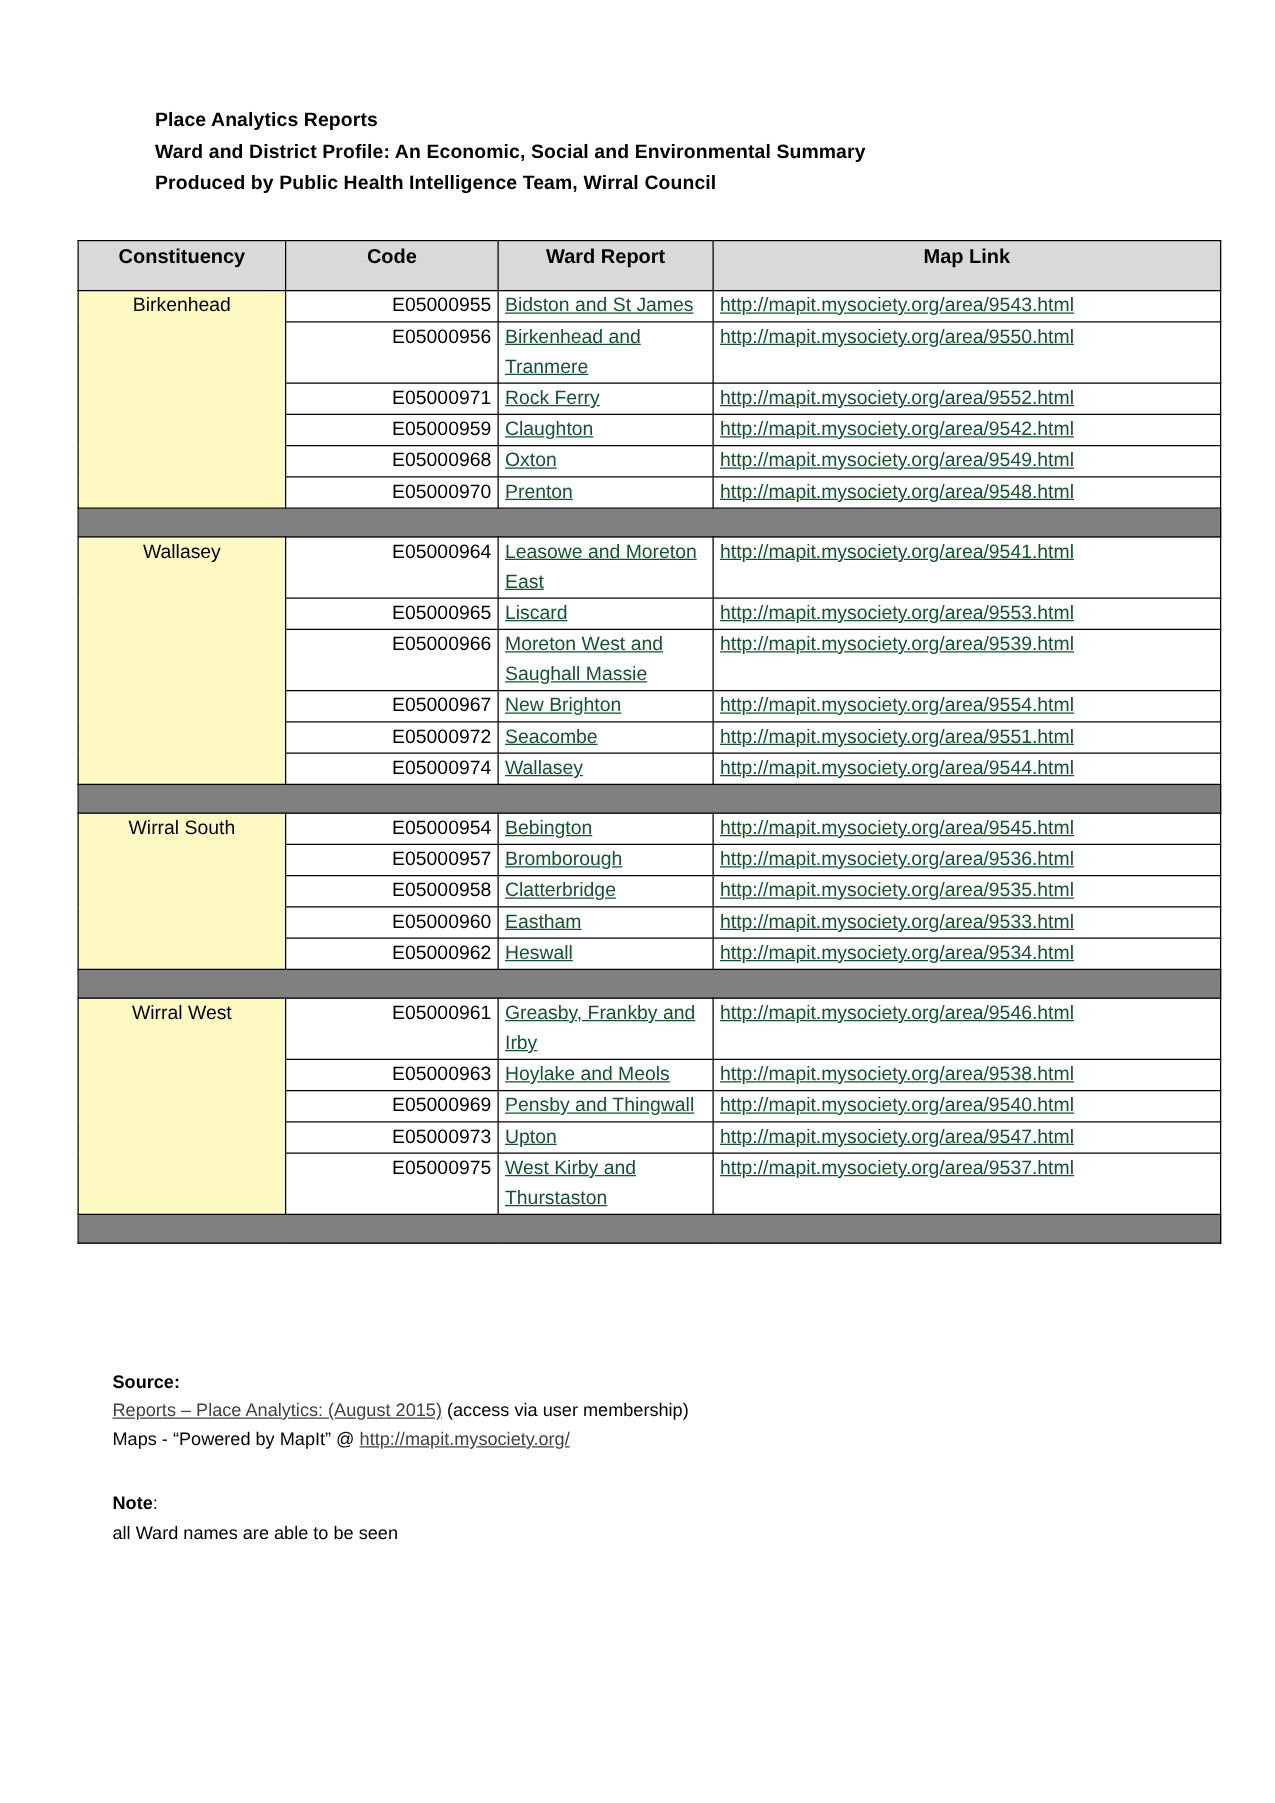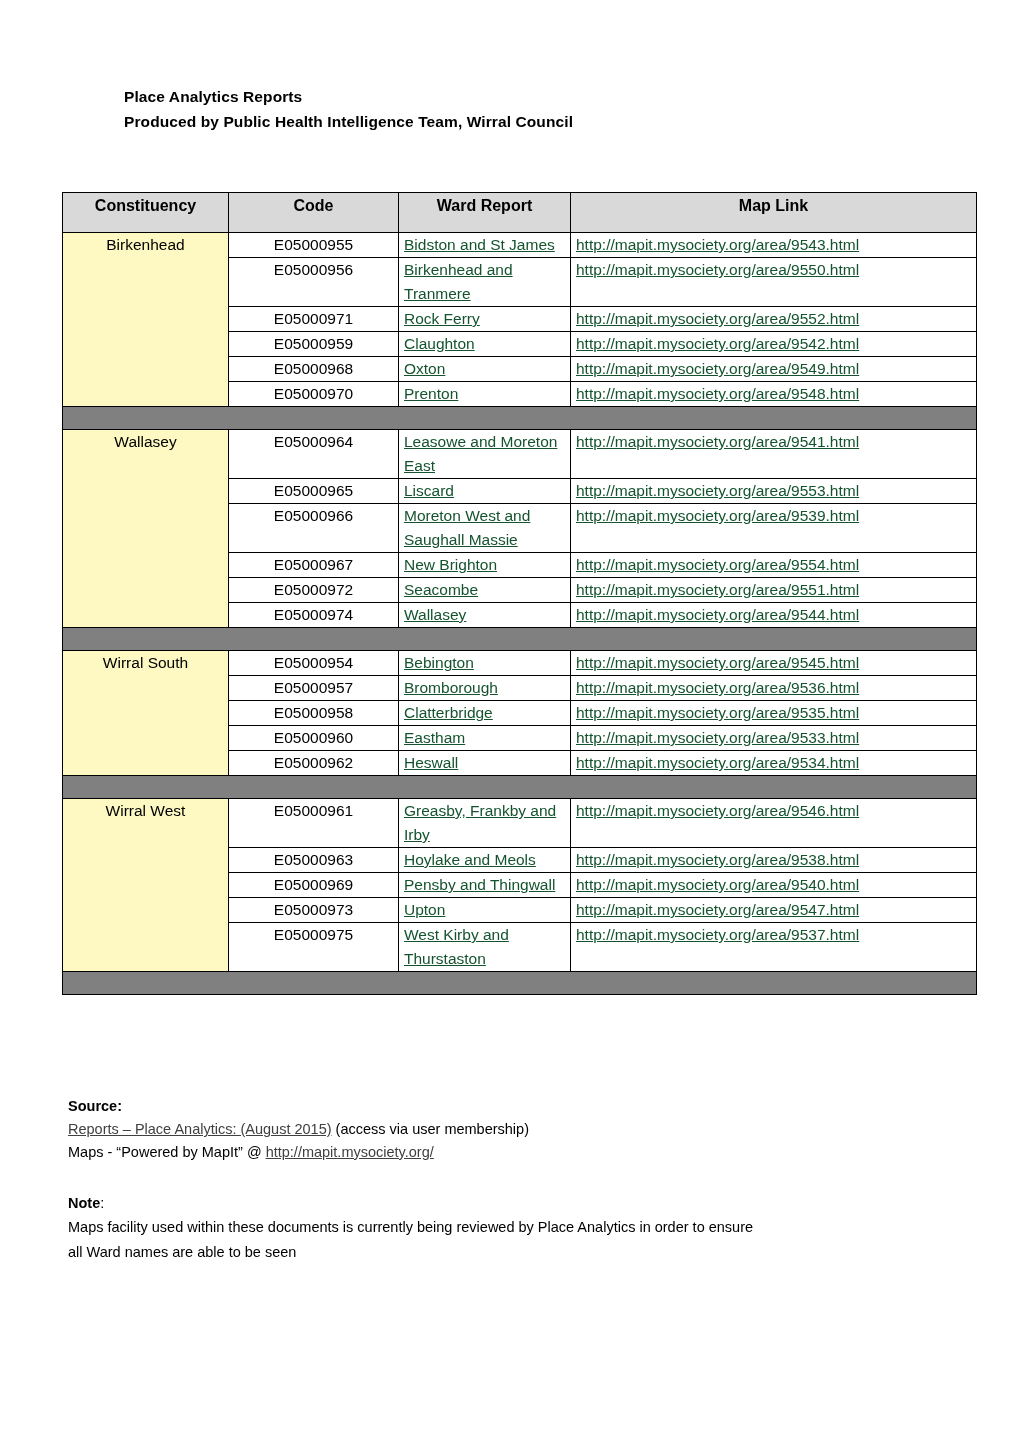--- a/index.html
+++ b/index.html
@@ -71,21 +71,21 @@
     padding-top: 1px;
     padding-bottom: 14px;
   }
   td.const {
     text-align: center;
     vertical-align: top;
     padding-top: 1px;
     background: #fef9c3;
   }
   td.code {
-    text-align: center;
+    text-align: right;
     padding-left: 7px;
     padding-top: 1px;
   }
   td.ward, td.maplink {
     padding-top: 1px;
     padding-left: 6px;
   }
   td.ward a, td.maplink a {
     color: #14532d;
     text-decoration: underline;
@@ -97,21 +97,21 @@
     height: 22px;
     border-left: 1px solid #000000;
     border-right: 1px solid #000000;
     border-top: 1px solid #000000;
     border-bottom: 1px solid #000000;
     padding: 0;
   }
   
   .notes {
     position: absolute;
-    left: 68px;
+    left: 90px;
     top: 1095px;
     width: 880px;
     font-size: 14.5px;
     line-height: 23px;
   }
   .notes .lbl { font-weight: bold; }
   .notes .blk { margin-bottom: 0; }
   .notes .gap { height: 28px; }
   .notes a {
     color: #404040;
@@ -120,20 +120,21 @@
   .notes .plain { color: #000000; margin-top: 24px; }
   .note-body { line-height: 25px; }
 </style>
 </head>
 <body>
 
 <div class="page">
 
   <div class="doc-heading">
     <div class="hline">Place Analytics Reports</div>
+    <div class="hline">Ward and District Profile: An Economic, Social and Environmental Summary</div>
     <div class="hline">Produced by Public Health Intelligence Team, Wirral Council</div>
   </div>
 
   <div class="tbl-wrap">
     <table class="main">
       <colgroup>
         <col class="c1">
           <col class="c2">
           <col class="c3">
           <col class="c4">
@@ -284,17 +285,16 @@
     <div class="blk">
       <a href="#">Reports – Place Analytics:  (August 2015)</a><span class="plain">  (access via user membership)</span>
     </div>
     <div class="blk">
       <span class="plain">Maps - “Powered by MapIt” @ </span><a href="#">http://mapit.mysociety.org/</a>
     </div>
     <div class="gap"></div>
     <div class="blk">
       <span class="lbl">Note</span><span class="plain">:</span>
     </div>
-    <div class="blk note-body">Maps facility used within these documents is currently being reviewed by Place Analytics in order to ensure</div>
     <div class="blk note-body">all Ward names are able to be seen</div>
   </div>
 
 </div>
 
 </body></html>

